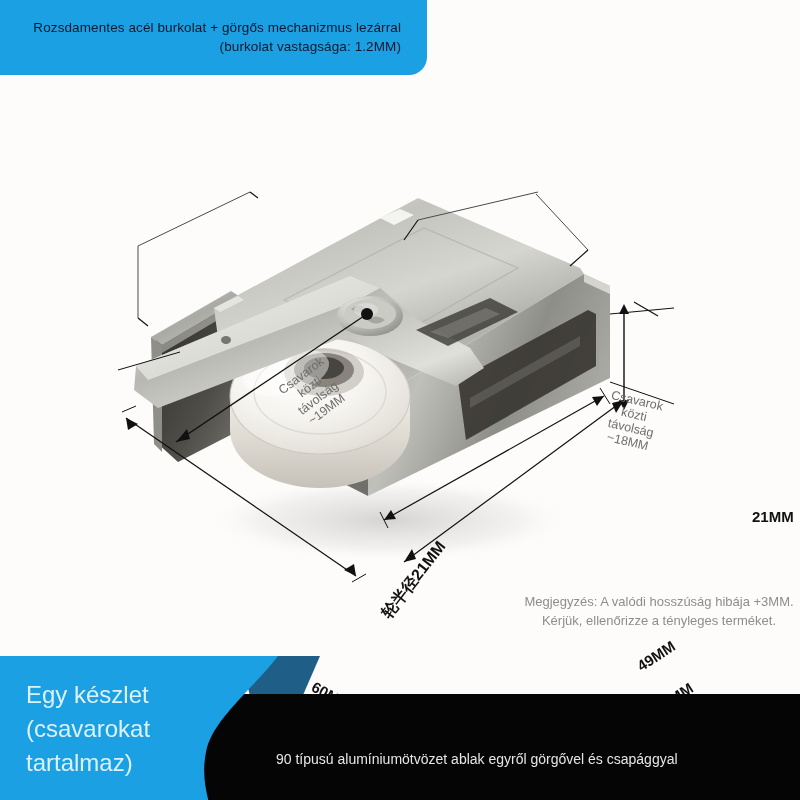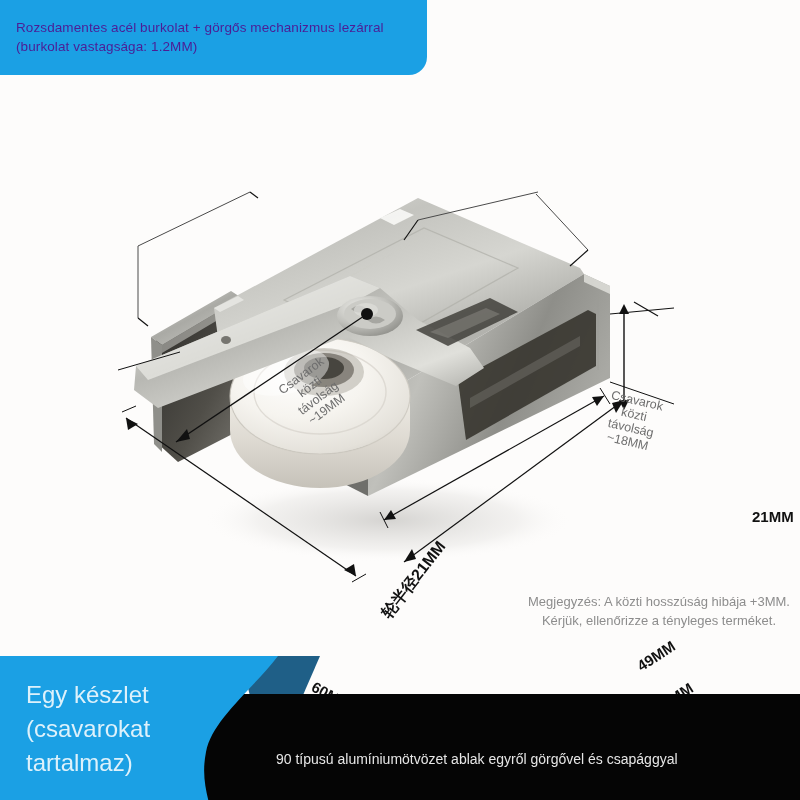--- a/index.html
+++ b/index.html
@@ -14,22 +14,22 @@
   
   .top-banner {
     position: absolute; left: -10px; top: 0;
     width: 437px; height: 75px;
     background: #1ba0e4;
     border-bottom-right-radius: 18px;
     display: flex; align-items: center; justify-content: center;
     padding: 4px 26px 6px 26px;
   }
   .top-banner-text {
-    color: #4c1d95; font-size: 13.5px; line-height: 19px;
-    text-align: left; font-weight: 400; letter-spacing: .1px;
+    color: #0f172a; font-size: 13.5px; line-height: 19px;
+    text-align: right; font-weight: 400; letter-spacing: .1px;
   }
 
   
   .brand { position: absolute; left: 505px; top: 18px; width: 290px; height: 56px; }
   .brand-swatch {
     position: absolute; left: 0px; top: 17px;
     width: 78px; height: 28px;
     background: linear-gradient(100deg, rgba(168,235,245,.25) 0%, #a6e9f4 45%, #bcf0f7 100%);
     filter: blur(3px);
     border-radius: 3px;
@@ -273,21 +273,21 @@
       </div>
 
       <div class="dimlabel dim-cn" id="lbl-wheel-r">轮半径21MM</div>
       <div class="dimlabel dim-bold" id="lbl-21mm">21MM</div>
       <div class="dimlabel dim-bold" id="lbl-49mm">49MM</div>
       <div class="dimlabel dim-bold" id="lbl-63mm">63MM</div>
       <div class="dimlabel dim-bold" id="lbl-60mm">60MM</div>
     </div>
   </div>
 
-  <div class="note">Megjegyzés: A közti hosszúság hibája +3MM. Kérjük, ellenőrizze a tényleges terméket.</div>
+  <div class="note">Megjegyzés: A valódi hosszúság hibája +3MM. Kérjük, ellenőrizze a tényleges terméket.</div>
 
   <div class="bottom">
     <svg class="bottom-svg" viewBox="0 0 800 168" preserveAspectRatio="none">
 
       <path d="M240,0 L320,0 L300,46 L250,40 Z" fill="#1f5f87"></path>
 
       <path d="M190,38 L800,38 L800,168 L150,168 Z" fill="#050505"></path>
 
       <path d="M150,164 L800,164 L800,168 L150,168 Z" fill="#2a0f06"></path>
 

